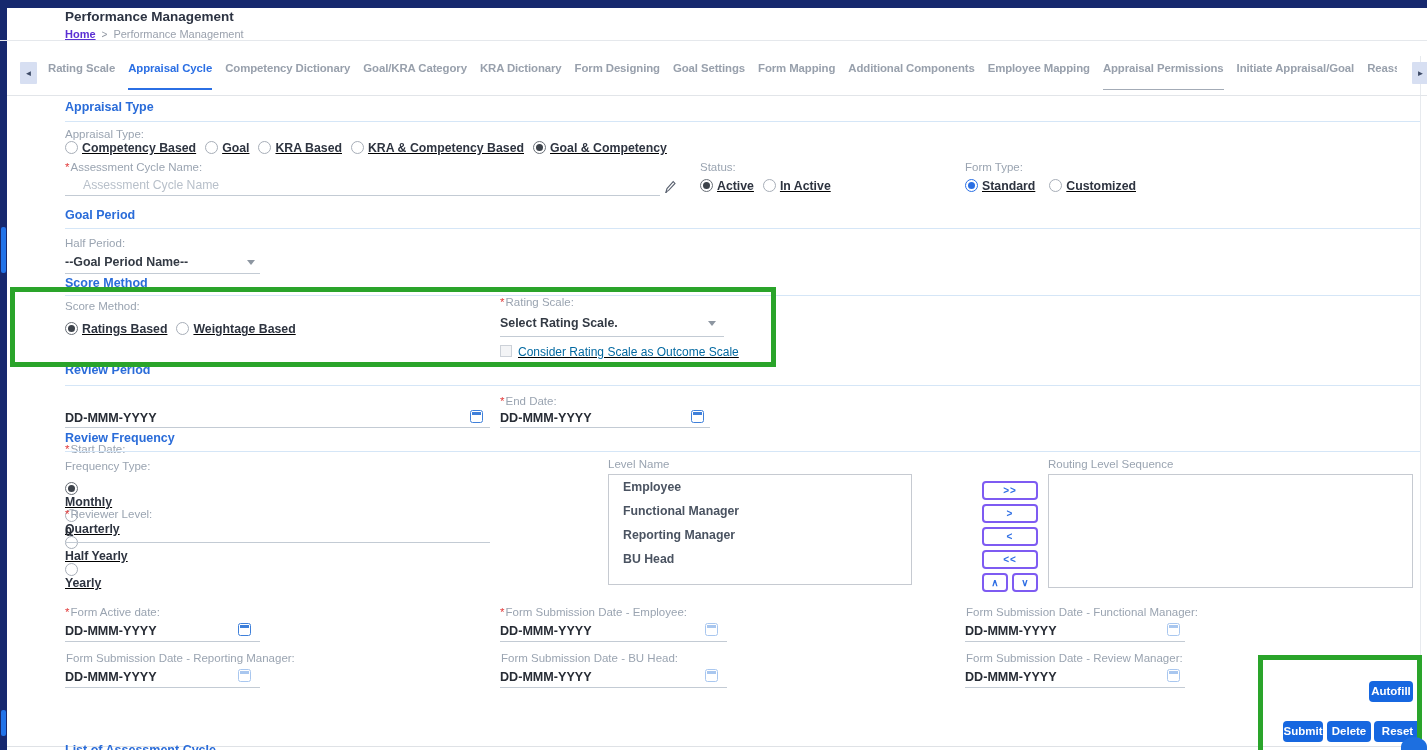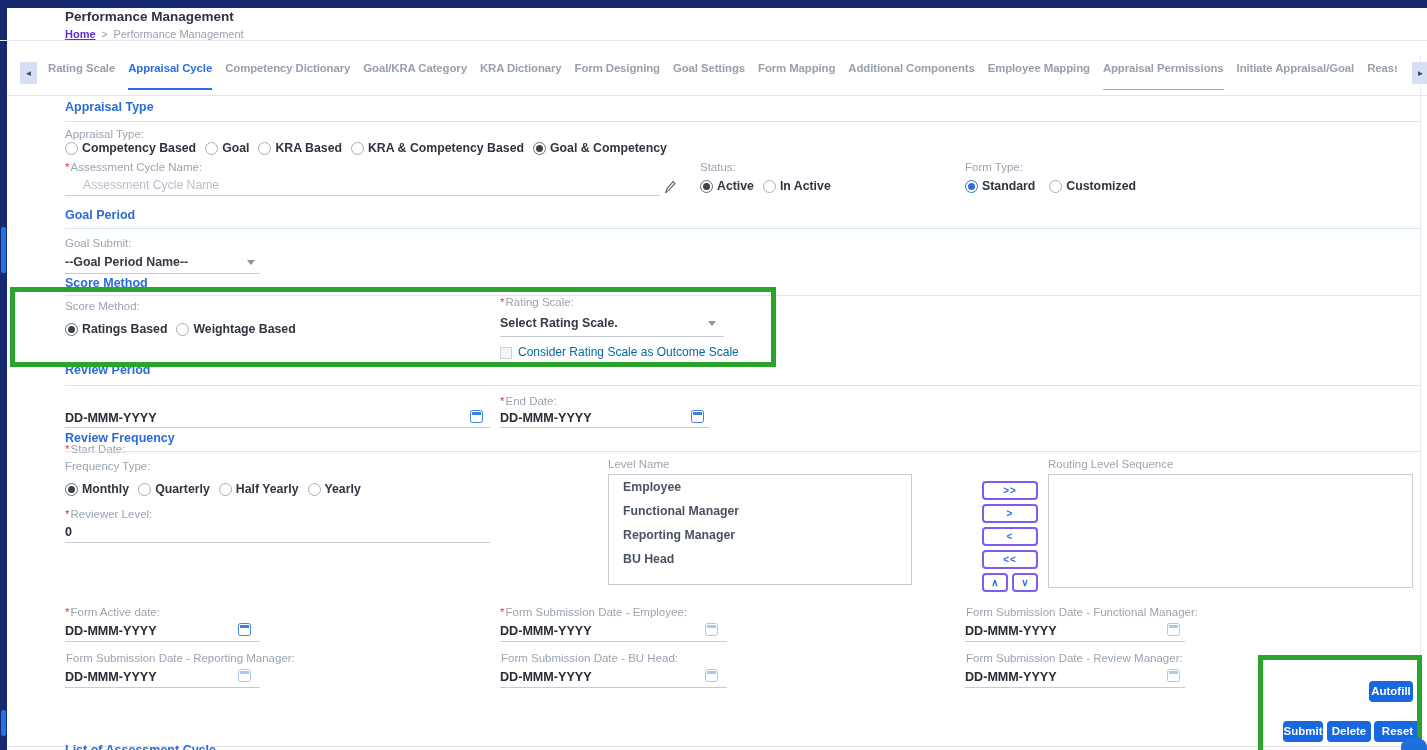--- a/index.html
+++ b/index.html
@@ -25,21 +25,21 @@
   .tab.active::after{content:"";position:absolute;left:0;right:0;bottom:5px;height:2px;background:#2b6fe4;}
   .tab.hovered::after{content:"";position:absolute;left:0;right:0;bottom:5px;height:1px;background:#a3abb6;}
   .tab-line{left:7px;top:95px;width:1420px;height:1px;background:#e2e5e9;}
   .tab-arrow{width:17px;height:22px;background:#d7dff2;color:#3d4a66;font-size:8px;display:flex;
              align-items:center;justify-content:center;cursor:pointer;border-radius:1px;}
   
   .sec-title{font-size:12.5px;font-weight:700;color:#2a6cd9;}
   .sec-line{height:1px;background:#d5e6f7;left:65px;width:1355px;}
   .lbl{font-size:11.5px;color:#9aa4b1;}
   .ast{color:#e23b3b;margin-right:1px;}
-  .rrow{display:flex;align-items:flex-end;}
+  .rrow{display:flex;align-items:flex-start;text-decoration:underline;}
   .radio{width:13px;height:13px;border:1.5px solid #a7aeb8;border-radius:50%;box-sizing:border-box;
          background:#fff;position:relative;flex:0 0 auto;margin-right:4px;}
   .radio.sel{border-color:#686e76;}
   .radio.sel::after{content:"";position:absolute;inset:2px;border-radius:50%;background:#3d434b;}
   .radio.selblue{border-color:#2a6fe4;}
   .radio.selblue::after{content:"";position:absolute;inset:2px;border-radius:50%;background:#2a6fe4;}
   .rlbl{font-size:12.3px;font-weight:600;color:#2e3440;margin-right:9px;}
   .rlbl.wide{margin-right:14px;}
   .value{font-size:12.6px;font-weight:700;color:#272c35;}
   .val-med{font-size:12.4px;font-weight:600;color:#333a44;}
@@ -140,21 +140,21 @@
 <div class="abs lbl" style="left:965px;top:161px;">Form Type:</div>
 <div class="abs rrow" style="left:965px;top:179px;">
   <span class="radio selblue"></span>
     <span class="rlbl wide">Standard</span>
   <span class="radio"></span>
     <span class="rlbl">Customized</span>
 </div>
 
 <div class="abs sec-title" style="left:65px;top:208px;">Goal Period</div>
 <div class="abs sec-line" style="top:228px;"></div>
-<div class="abs lbl" style="left:65px;top:237px;">Goal Submit:</div>
+<div class="abs lbl" style="left:65px;top:237px;">Half Period:</div>
 <div class="abs val-med" style="left:65px;top:255px;">--Goal Period Name--</div>
 <div class="abs caret" style="left:247px;top:260px;"></div>
 <div class="abs uline" style="left:65px;top:273px;width:195px;"></div>
 
 <div class="abs sec-title" style="left:65px;top:276px;">Score Method</div>
 <div class="abs sec-line" style="top:295px;"></div>
 <div class="abs lbl" style="left:65px;top:300px;">Score Method:</div>
 <div class="abs rrow" style="left:65px;top:322px;">
   <span class="radio sel"></span>
     <span class="rlbl">Ratings Based</span>
@@ -177,21 +177,21 @@
 <div class="abs cal" style="left:470px;top:410px;"></div>
 <div class="abs uline" style="left:65px;top:427px;width:425px;"></div>
 <div class="abs lbl" style="left:500px;top:395px;text-align:right;"><span class="ast">*</span><span>End Date:</span></div>
 <div class="abs value" style="left:500px;top:411px;">DD-MMM-YYYY</div>
 <div class="abs cal" style="left:691px;top:410px;"></div>
 <div class="abs uline" style="left:500px;top:427px;width:210px;"></div>
 
 <div class="abs sec-title" style="left:65px;top:431px;">Review Frequency</div>
 <div class="abs sec-line" style="top:451px;"></div>
 <div class="abs lbl" style="left:65px;top:460px;">Frequency Type:</div>
-<div class="abs rrow" style="left:65px;top:482px;">
+<div class="abs rrow" style="left:65px;top:482px;flex-direction:column;">
   <span class="radio sel"></span>
     <span class="rlbl">Monthly</span>
   <span class="radio"></span>
     <span class="rlbl">Quarterly</span>
   <span class="radio"></span>
     <span class="rlbl">Half Yearly</span>
   <span class="radio"></span>
     <span class="rlbl">Yearly</span>
 </div>
 <div class="abs lbl" style="left:65px;top:508px;"><span class="ast">*</span><span>Reviewer Level:</span></div>

